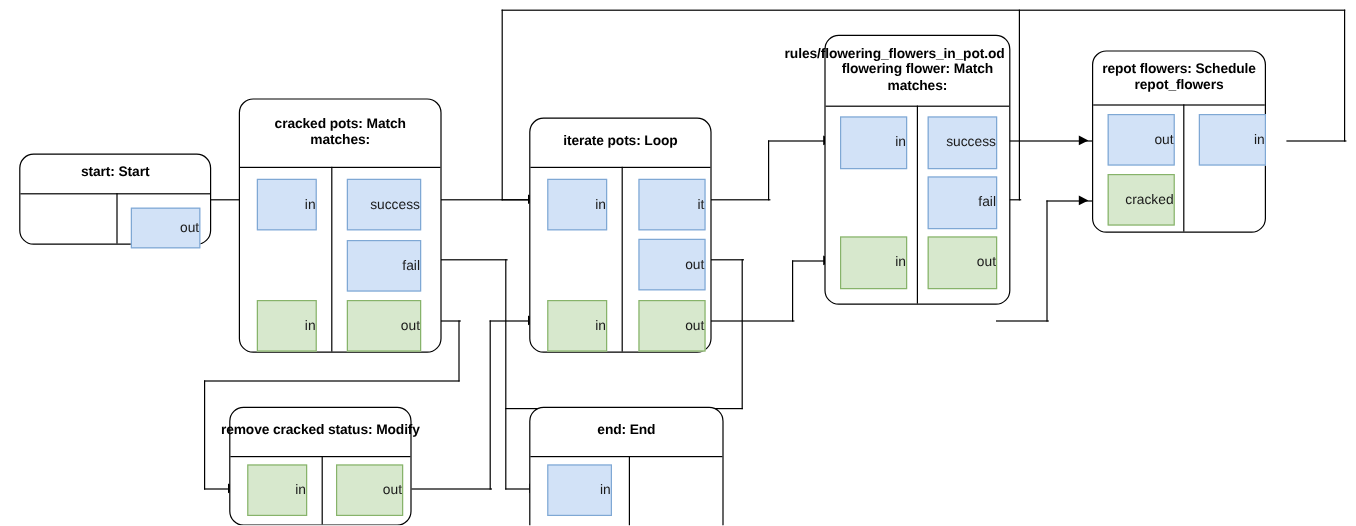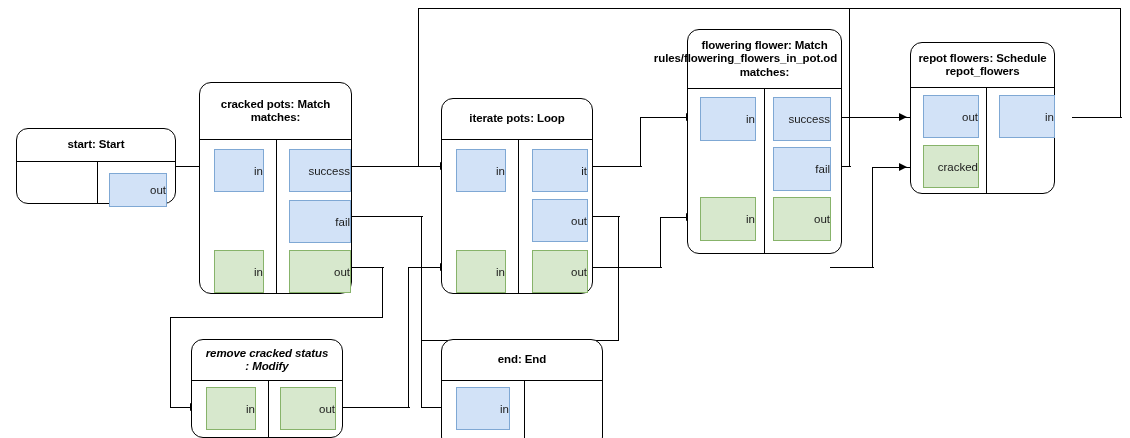--- a/index.html
+++ b/index.html
@@ -98,21 +98,21 @@
     <div class="title" style="height:32px;">
       <span>start: Start</span>
     </div>
     <div class="divider-h" style="top:32px;"></div>
     <div class="divider-v" style="left:80px;top:32px;"></div>
     <div class="port blue" style="left:92px;top:12px;width:58px;height:34px;margin-top:32px;">
       <span>out</span>
     </div>
   </div>
 
-  <div class="node" style="left:199px;top:82px;width:153px;height:212px;">
+  <div class="node" style="left:199px;top:82px;width:169px;height:212px;">
     <div class="title" style="height:56px;flex-direction:column;justify-content:center;">
       <span>cracked pots: Match</span>
       <span>matches:</span>
     </div>
     <div class="divider-h" style="top:56px;"></div>
     <div class="divider-v" style="left:76px;top:56px;"></div>
     <div class="port blue" style="left:14px;top:66px;width:50px;height:43px;">
       <span>in</span>
     </div>
     <div class="port green" style="left:14px;top:167px;width:50px;height:43px;">
@@ -147,22 +147,22 @@
     <div class="port blue" style="left:90px;top:100px;width:56px;height:43px;">
       <span>out</span>
     </div>
     <div class="port green" style="left:90px;top:151px;width:56px;height:43px;">
       <span>out</span>
     </div>
   </div>
 
   <div class="node" style="left:687px;top:29px;width:155px;height:225px;">
     <div class="title" style="height:58px;flex-direction:column;justify-content:center;overflow:visible;">
+      <span style="width:230px;margin-left:-38px;">rules/flowering_flowers_in_pot.od</span>
       <span>flowering flower: Match</span>
-      <span style="width:230px;margin-left:-38px;">rules/flowering_flowers_in_pot.od</span>
       <span>matches:</span>
     </div>
     <div class="divider-h" style="top:58px;"></div>
     <div class="divider-v" style="left:76px;top:58px;"></div>
     <div class="port blue" style="left:12px;top:67px;width:56px;height:44px;">
       <span>in</span>
     </div>
     <div class="port green" style="left:12px;top:167px;width:56px;height:44px;">
       <span>in</span>
     </div>
@@ -189,21 +189,21 @@
     </div>
     <div class="port green" style="left:12px;top:102px;width:56px;height:43px;">
       <span>cracked</span>
     </div>
     <div class="port blue" style="left:88px;top:52px;width:56px;height:43px;">
       <span>in</span>
     </div>
   </div>
 
   <div class="node" style="left:191px;top:339px;width:152px;height:99px;">
-    <div class="title" style="height:40px;flex-direction:column;justify-content:center;font-style:italic;">
+    <div class="title" style="height:40px;justify-content:center;">
       <span>remove cracked status</span>
       <span>: Modify</span>
     </div>
     <div class="divider-h" style="top:40px;"></div>
     <div class="divider-v" style="left:76px;top:40px;"></div>
     <div class="port green" style="left:14px;top:47px;width:50px;height:43px;">
       <span>in</span>
     </div>
     <div class="port green" style="left:88px;top:47px;width:56px;height:43px;">
       <span>out</span>

